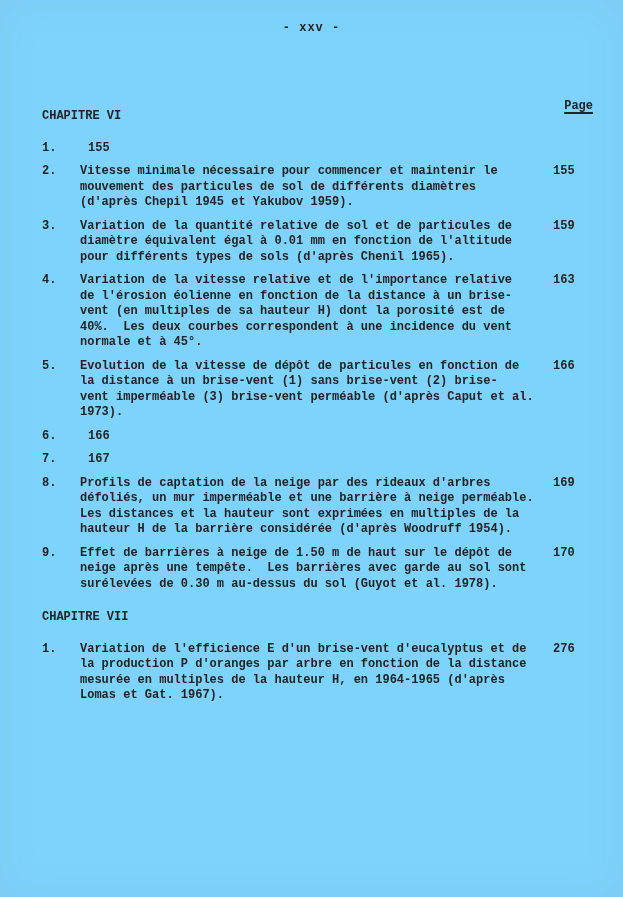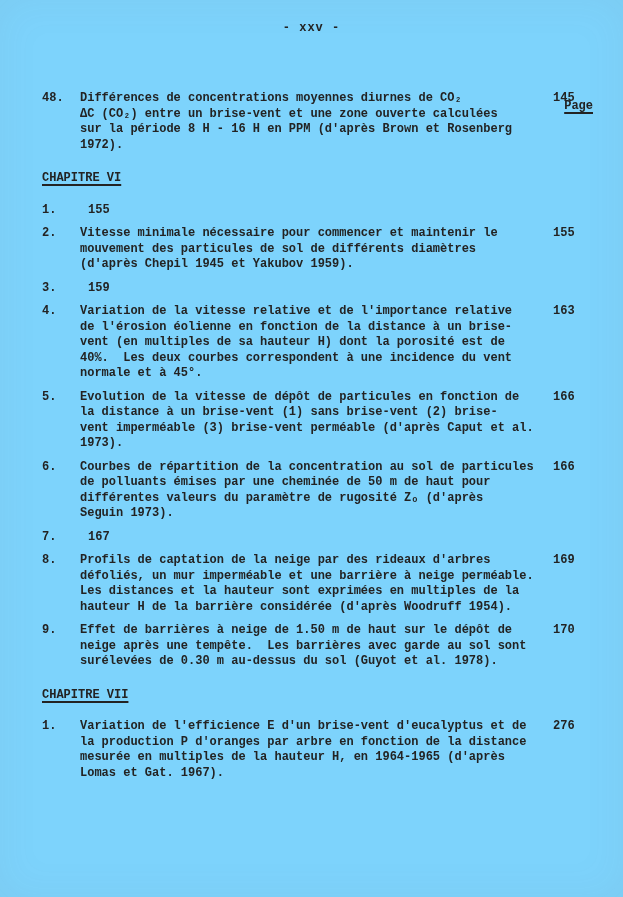--- a/index.html
+++ b/index.html
@@ -35,60 +35,54 @@
   .row {
     display: flex; align-items: flex-start;
     padding: 0 23px 0 42px;
     margin: 0 0 8px 0;
   }
   .num { flex: none; width: 38px; }
   .txt { flex: 1; white-space: pre-wrap; }
   .pg  { flex: none; width: 47px; margin-left: 8px; }
   .chapter {
     margin: 18px 0 16px 42px;
-    text-decoration: underline;
     text-underline-offset: 3px;
     text-decoration-thickness: 1.5px;
   }
 </style>
 </head>
 <body>
 
 <div class="page">
   <div class="folio">- xxv -</div>
   <div class="page-label">Page</div>
 
   <div class="toc">
 
-    <div class="row">
-      <span class="num">48.</span>
-      <span class="txt">Différences de concentrations moyennes diurnes de CO₂
-ΔC (CO₂) entre un brise-vent et une zone ouverte calculées
-sur la période 8 H - 16 H en PPM (d'après Brown et Rosenberg
-1972).</span>
-      <span class="pg">145</span>
-    </div>
 
     <div class="chapter">CHAPITRE VI</div>
 
     <div class="row">
       <span class="num">1.</span>
       <span class="pg">155</span>
     </div>
 
     <div class="row">
       <span class="num">2.</span>
       <span class="txt">Vitesse minimale nécessaire pour commencer et maintenir le
 mouvement des particules de sol de différents diamètres
 (d'après Chepil 1945 et Yakubov 1959).</span>
       <span class="pg">155</span>
     </div>
 
     <div class="row">
       <span class="num">3.</span>
+      <span class="txt">Variation de la quantité relative de sol et de particules de
+diamètre équivalent égal à 0.01 mm en fonction de l'altitude
+pour différents types de sols (d'après Chenil 1965).</span>
       <span class="pg">159</span>
     </div>
 
     <div class="row">
       <span class="num">4.</span>
       <span class="txt">Variation de la vitesse relative et de l'importance relative
 de l'érosion éolienne en fonction de la distance à un brise-
 vent (en multiples de sa hauteur H) dont la porosité est de
 40%.  Les deux courbes correspondent à une incidence du vent
 normale et à 45°.</span>
@@ -99,24 +93,20 @@
       <span class="num">5.</span>
       <span class="txt">Evolution de la vitesse de dépôt de particules en fonction de
 la distance à un brise-vent (1) sans brise-vent (2) brise-
 vent imperméable (3) brise-vent perméable (d'après Caput et al.
 1973).</span>
       <span class="pg">166</span>
     </div>
 
     <div class="row">
       <span class="num">6.</span>
-      <span class="txt">Courbes de répartition de la concentration au sol de particules
-de polluants émises par une cheminée de 50 m de haut pour
-différentes valeurs du paramètre de rugosité Zₒ (d'après
-Seguin 1973).</span>
       <span class="pg">166</span>
     </div>
 
     <div class="row">
       <span class="num">7.</span>
       <span class="pg">167</span>
     </div>
 
     <div class="row">
       <span class="num">8.</span>

